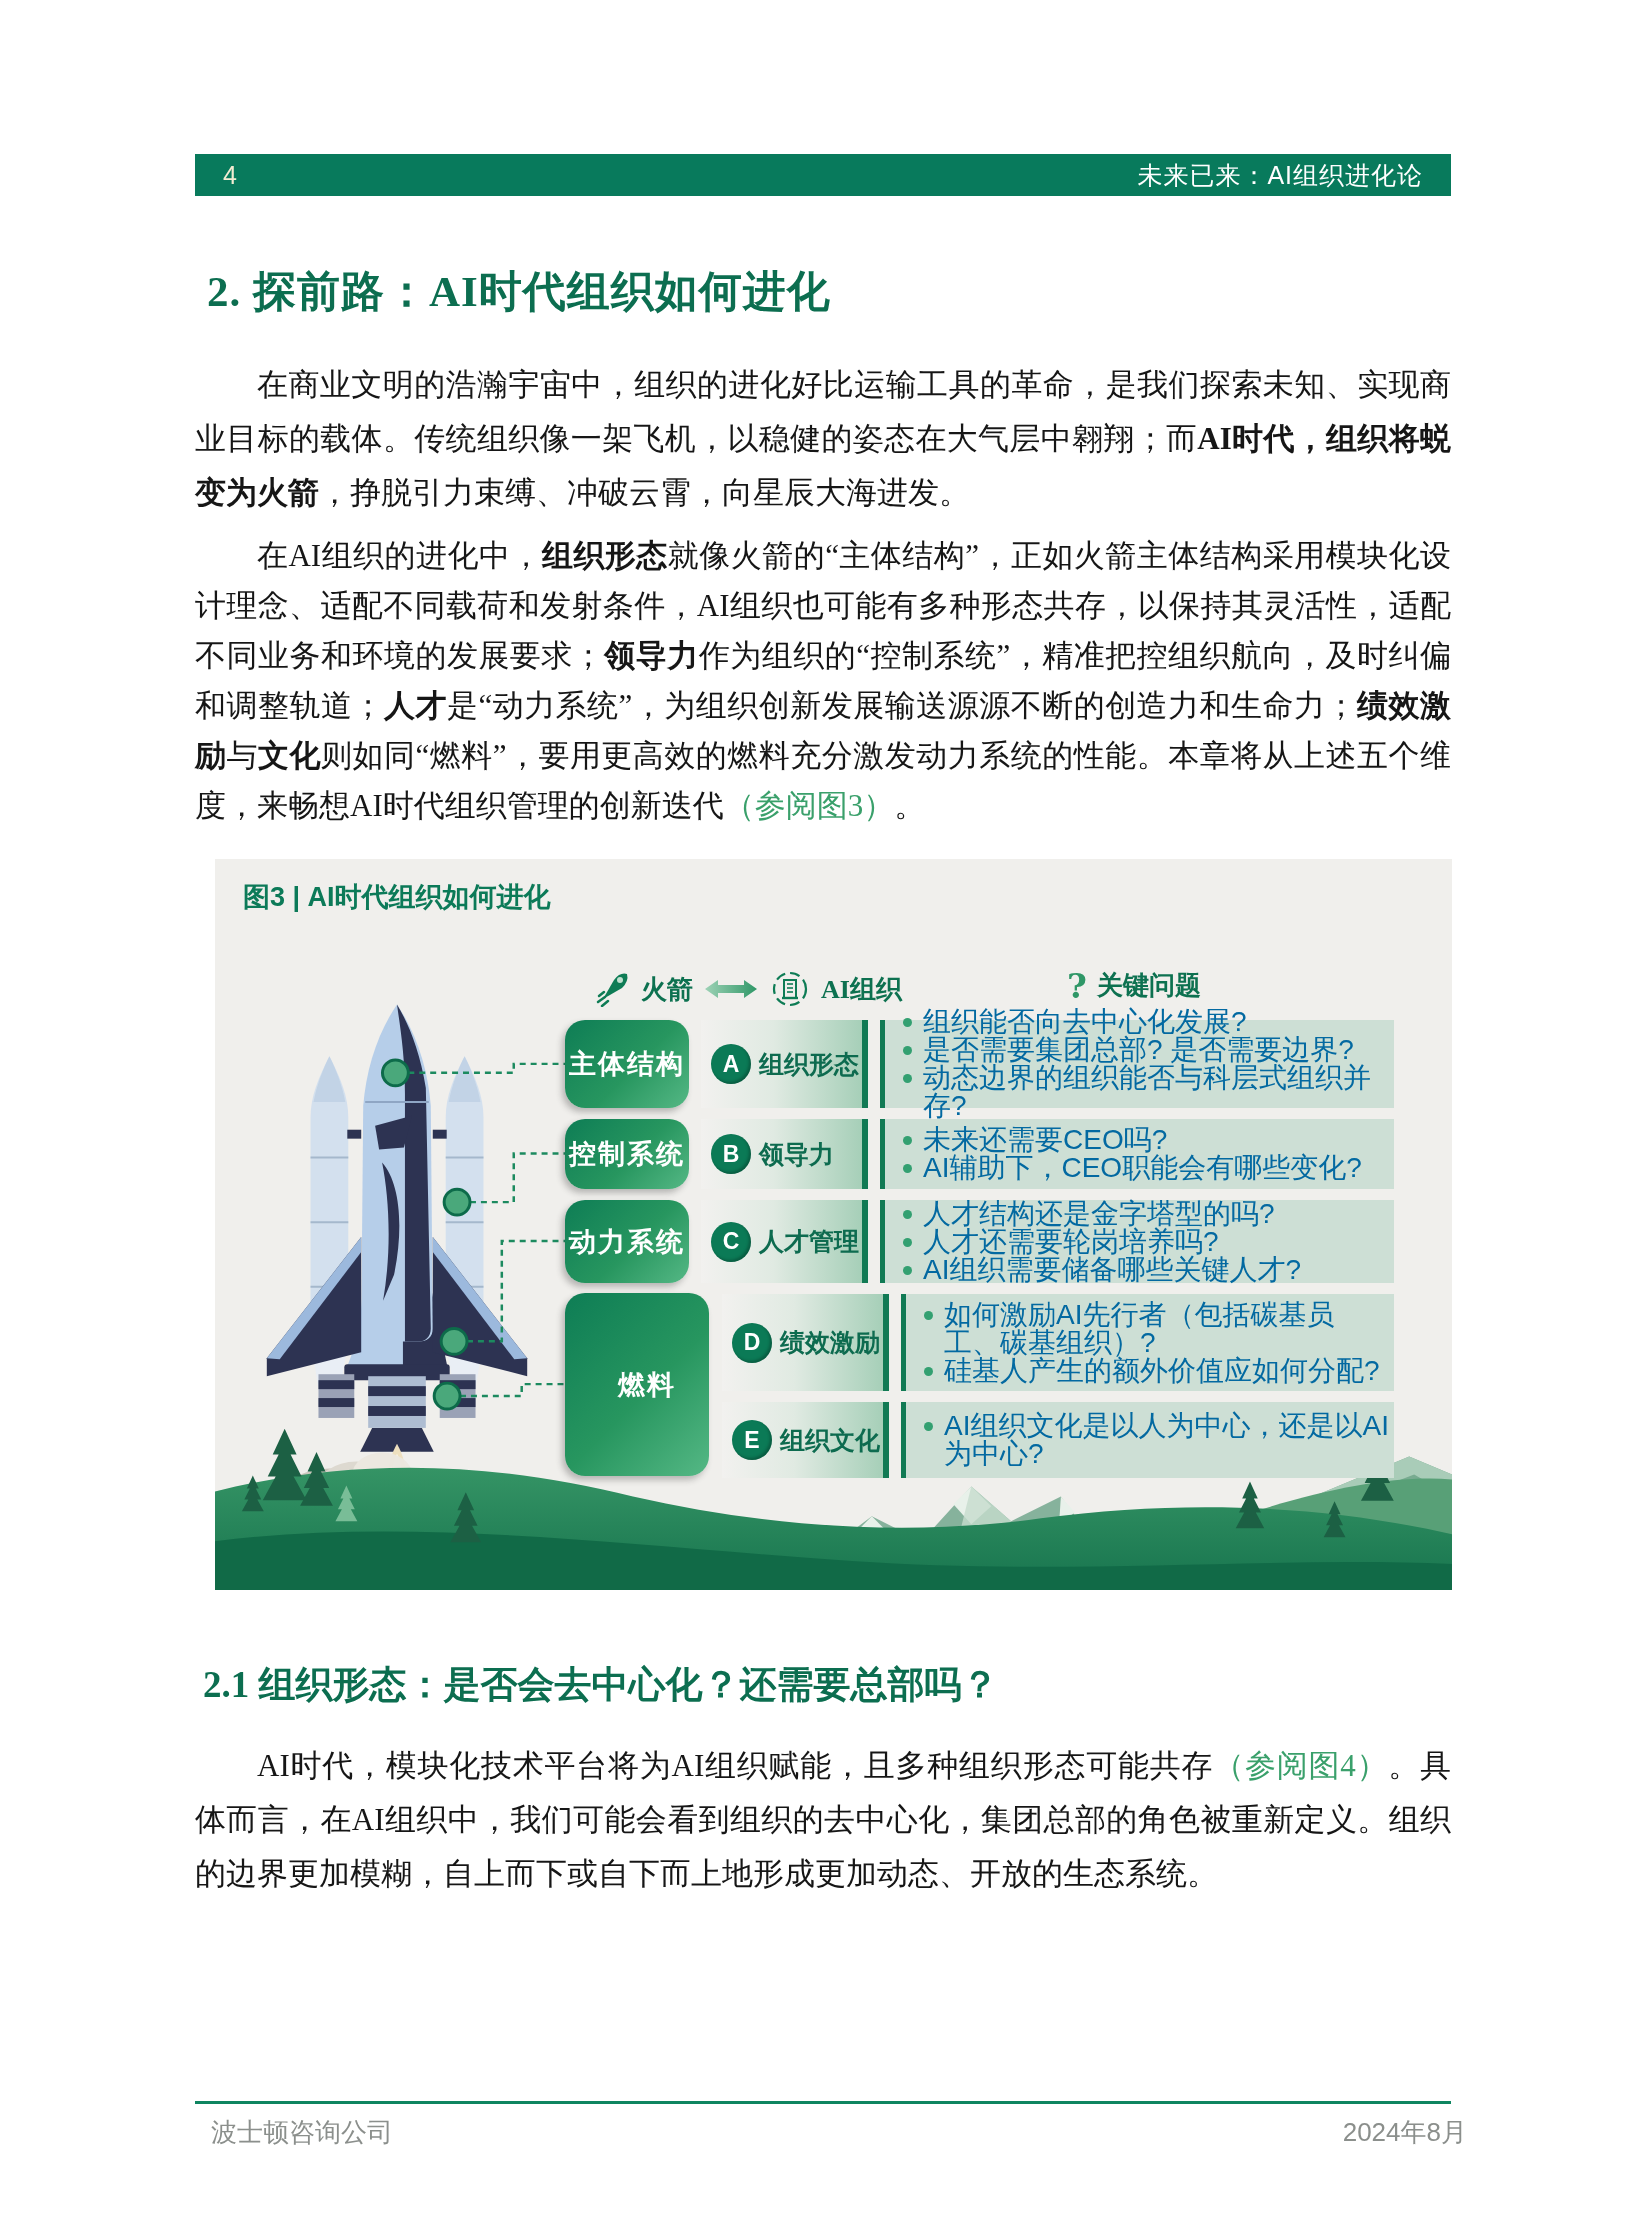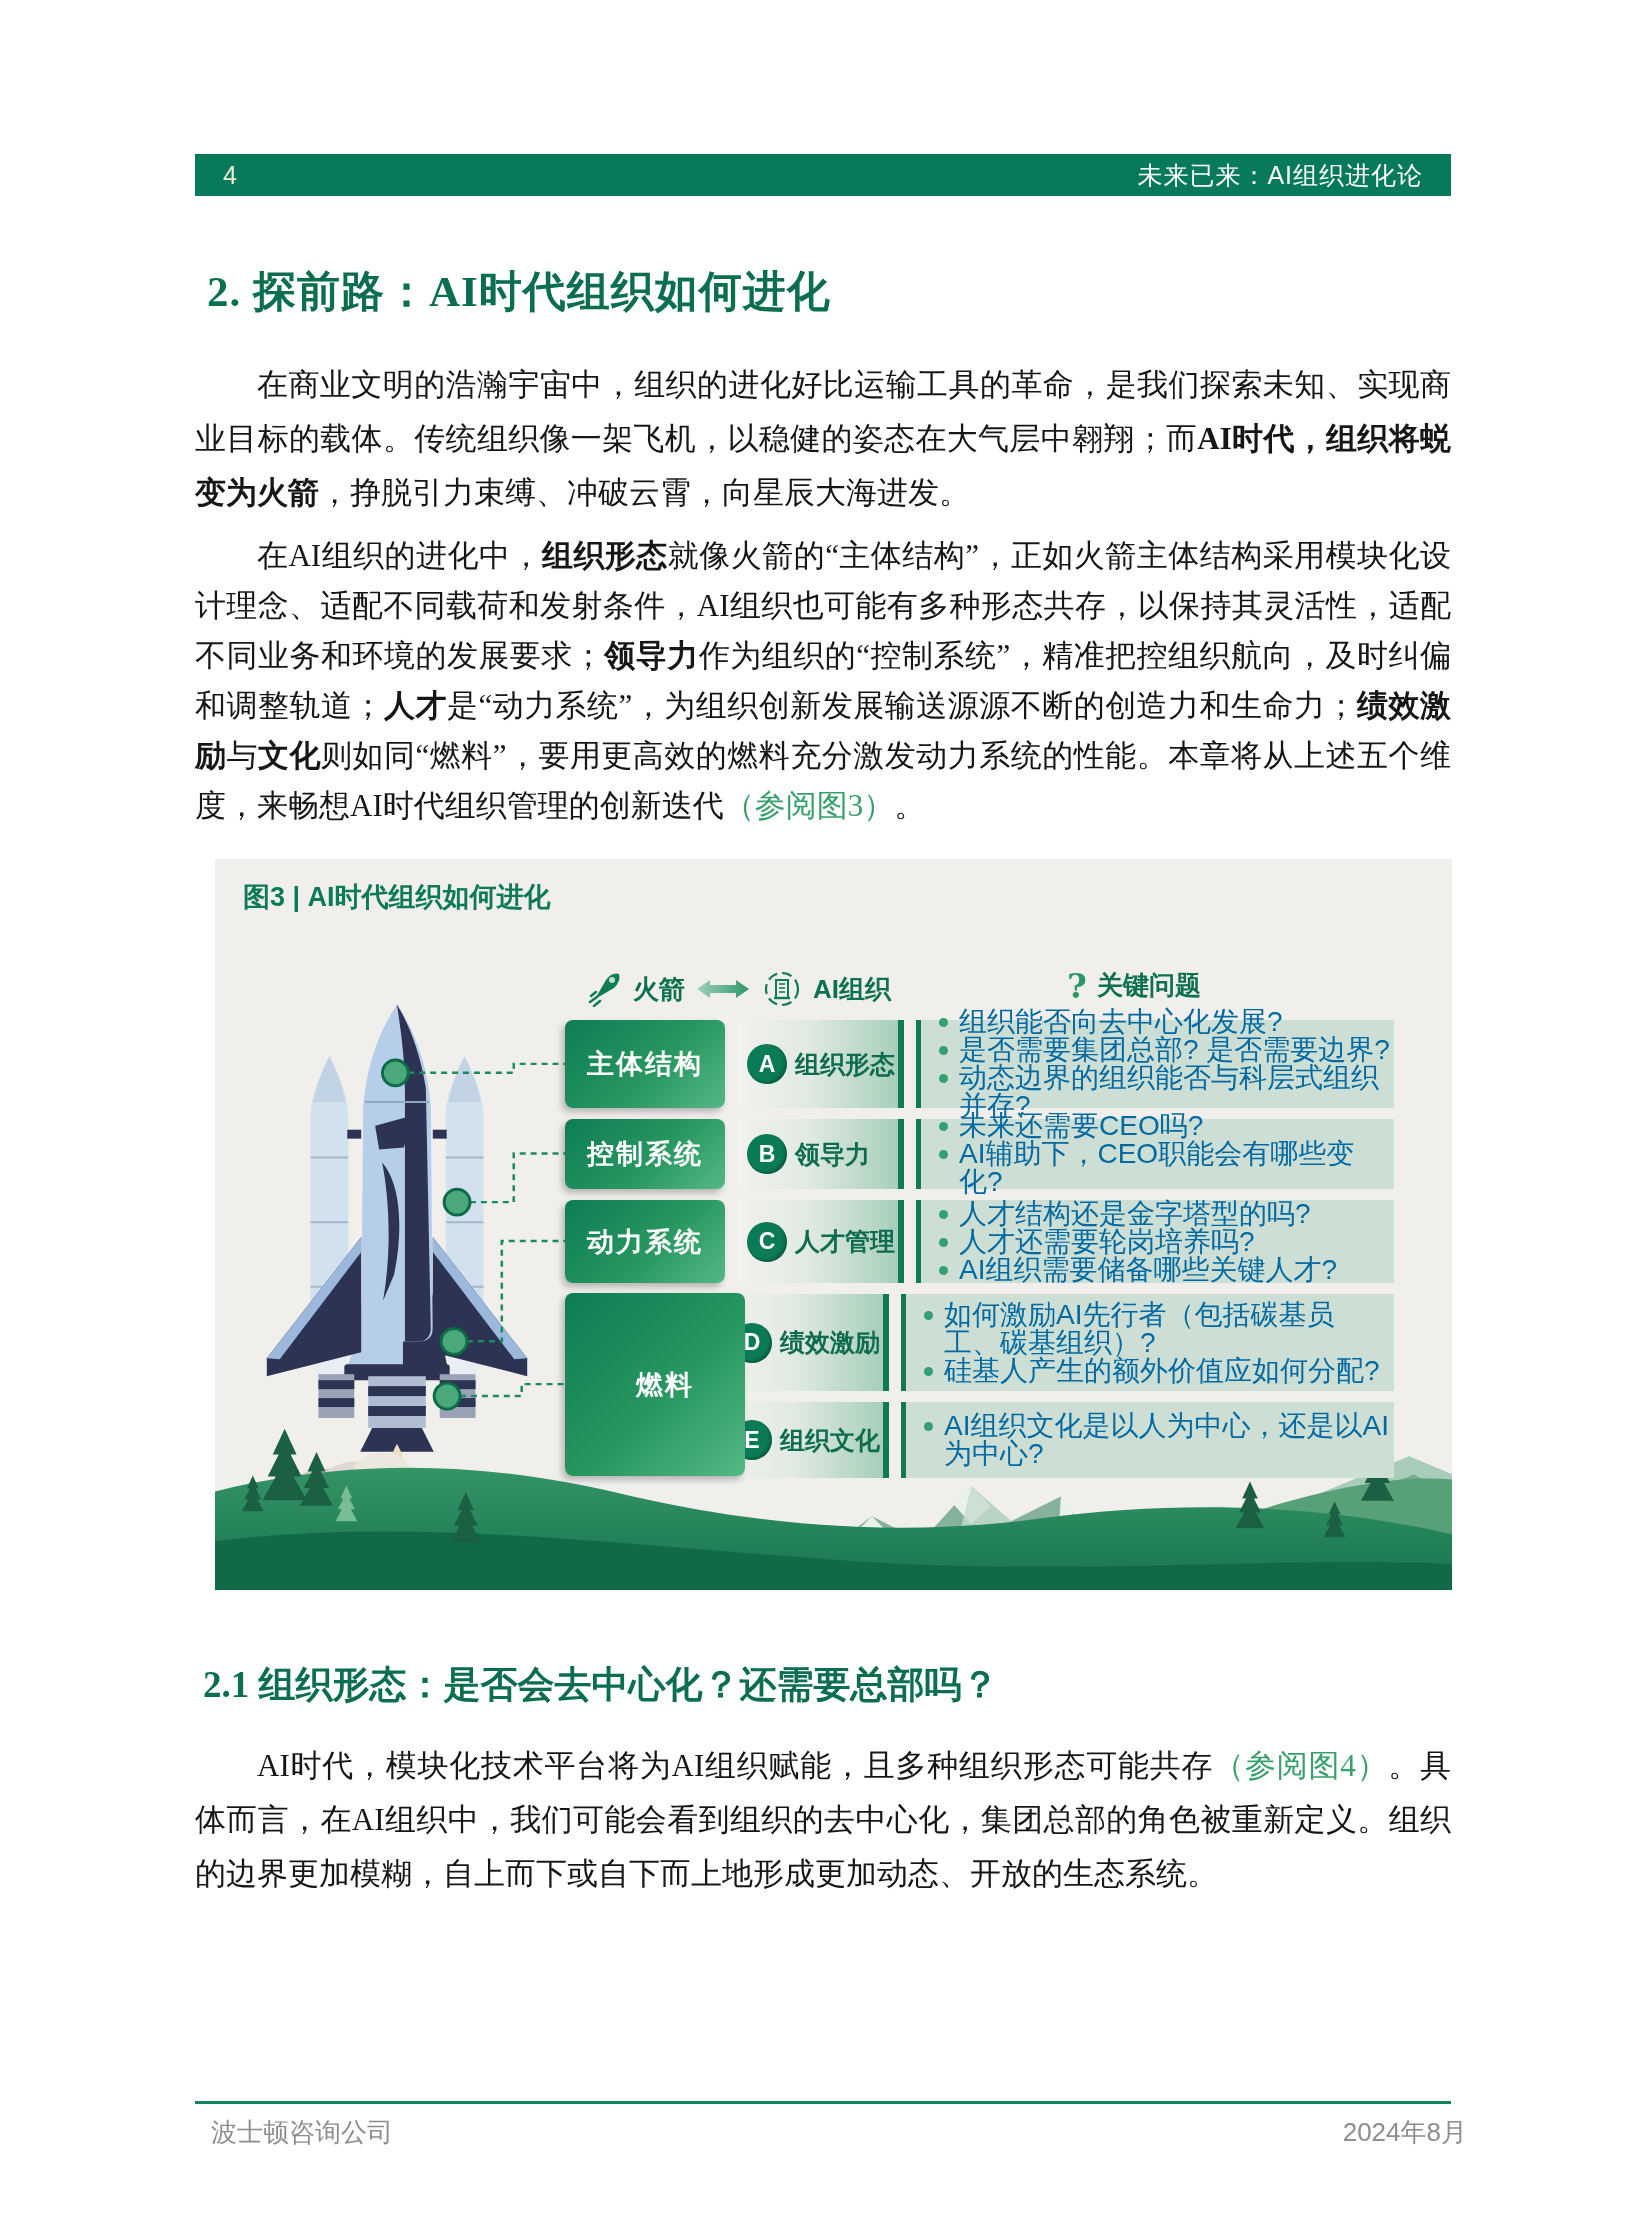--- a/index.html
+++ b/index.html
@@ -19,30 +19,30 @@
   .p1{top:358px;line-height:54px;}
   .p2{top:531px;line-height:50px;}
   .p3{top:1739px;line-height:54px;}
   .ref{color:#3aa06b;}
   
   .fig{position:absolute;left:204px;top:848px;width:1237px;height:731px;background:#f0efec;margin:11px;
        font-family:"Liberation Sans","DejaVu Sans",sans-serif;overflow:hidden;}
   .fig-title{position:absolute;left:28px;top:20px;font-size:27px;font-weight:bold;color:#0c7a58;z-index:6;}
   .legend{position:absolute;top:109px;display:flex;align-items:center;gap:10px;
           font-size:26px;font-weight:bold;color:#0d7150;z-index:6;}
-  .legend-left{left:372px;}
+  .legend-left{left:380px;font-family:Liberation Serif, serif;}
   .legend-right{left:852px;}
   .qglyph{font-size:34px;color:#2f9767;font-weight:bold;font-family:"DejaVu Serif",serif;line-height:34px;}
   .rocket-svg{position:absolute;left:18px;top:139px;z-index:1;}
   .land-svg{position:absolute;left:0;top:498px;z-index:2;}
   .overlay-svg{position:absolute;left:0;top:0;z-index:3;}
   .rows{position:absolute;left:350px;top:161px;width:829px;z-index:4;}
   .row{display:flex;margin-bottom:11px;position:relative;}
   .row-a{height:88px}.row-b{height:70px}.row-c{height:83px}.row-d{height:97px}.row-e{height:76px}
-  .lbox{width:160px;border-radius:8px;color:#ffffff;font-size:27px;font-weight:bold;letter-spacing:2px;
+  .lbox{width:124px;border-radius:20px;color:#ffffff;font-size:27px;font-weight:bold;letter-spacing:2px;
         display:flex;align-items:center;justify-content:center;
         background:linear-gradient(135deg,#0e7d55 0%,#27965f 55%,#55b885 100%);
         box-shadow:-3px 4px 6px rgba(50,50,50,.3);flex:none;}
   .lspacer{width:145px;flex:none;}
   .fuel{position:absolute;left:0;top:273px;height:183px;z-index:5;padding-left:20px;}
   .mcell{width:167px;margin-left:12px;flex:none;box-sizing:border-box;border-right:6px solid #117a54;
          background:linear-gradient(90deg,#f2f1ef 0%,#e0eae2 45%,#a6cfb8 100%);
          display:flex;align-items:center;gap:8px;padding-left:10px;}
   .badge{width:40px;height:40px;border-radius:50%;background:#0b7a56;color:#fff;font-size:23px;font-weight:bold;
          display:flex;align-items:center;justify-content:center;flex:none;

